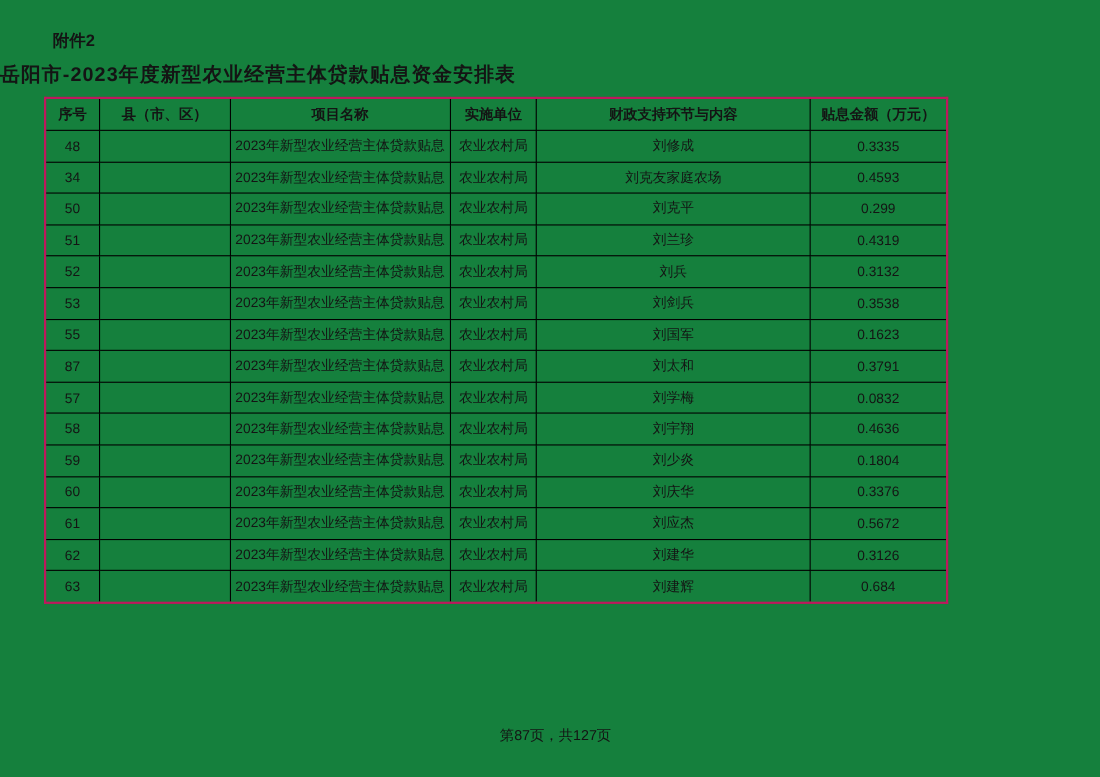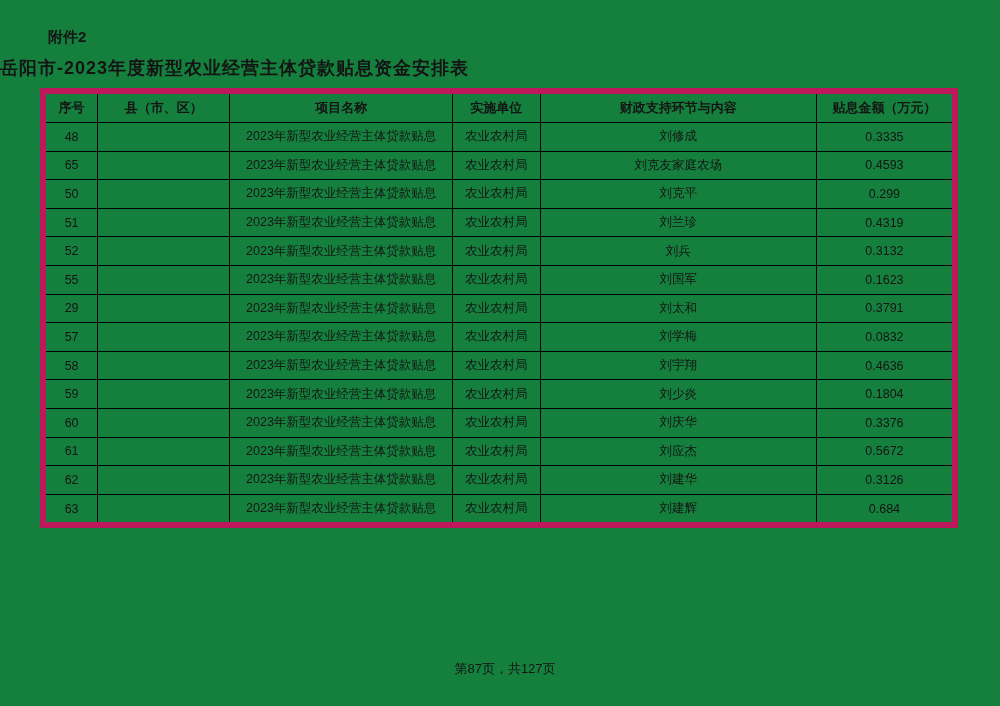--- a/index.html
+++ b/index.html
@@ -30,24 +30,24 @@
     top: 56px;
     text-align: left;
     font-size: 18px;
     font-weight: bold;
     letter-spacing: 1px;
   }
   table.doc-table {
     position: absolute;
     left: 40px;
     top: 88px;
-    width: 918px;
+    width: 822px;
     border-collapse: collapse;
     table-layout: fixed;
-    border: 6px solid #be185d;
+    border: 2px solid #be185d;
   }
   table.doc-table th,
   table.doc-table td {
     border: 1px solid #000;
     text-align: center;
     vertical-align: middle;
     padding: 0 2px;
     white-space: nowrap;
     overflow: hidden;
   }
@@ -102,21 +102,21 @@
     <tbody>
         <tr>
           <td>48</td>
           <td></td>
           <td>2023年新型农业经营主体贷款贴息</td>
           <td>农业农村局</td>
           <td>刘修成</td>
           <td>0.3335</td>
         </tr>
         <tr>
-          <td>65</td>
+          <td>34</td>
           <td></td>
           <td>2023年新型农业经营主体贷款贴息</td>
           <td>农业农村局</td>
           <td>刘克友家庭农场</td>
           <td>0.4593</td>
         </tr>
         <tr>
           <td>50</td>
           <td></td>
           <td>2023年新型农业经营主体贷款贴息</td>
@@ -134,29 +134,37 @@
         </tr>
         <tr>
           <td>52</td>
           <td></td>
           <td>2023年新型农业经营主体贷款贴息</td>
           <td>农业农村局</td>
           <td>刘兵</td>
           <td>0.3132</td>
         </tr>
         <tr>
+          <td>53</td>
+          <td></td>
+          <td>2023年新型农业经营主体贷款贴息</td>
+          <td>农业农村局</td>
+          <td>刘剑兵</td>
+          <td>0.3538</td>
+        </tr>
+        <tr>
           <td>55</td>
           <td></td>
           <td>2023年新型农业经营主体贷款贴息</td>
           <td>农业农村局</td>
           <td>刘国军</td>
           <td>0.1623</td>
         </tr>
         <tr>
-          <td>29</td>
+          <td>87</td>
           <td></td>
           <td>2023年新型农业经营主体贷款贴息</td>
           <td>农业农村局</td>
           <td>刘太和</td>
           <td>0.3791</td>
         </tr>
         <tr>
           <td>57</td>
           <td></td>
           <td>2023年新型农业经营主体贷款贴息</td>

